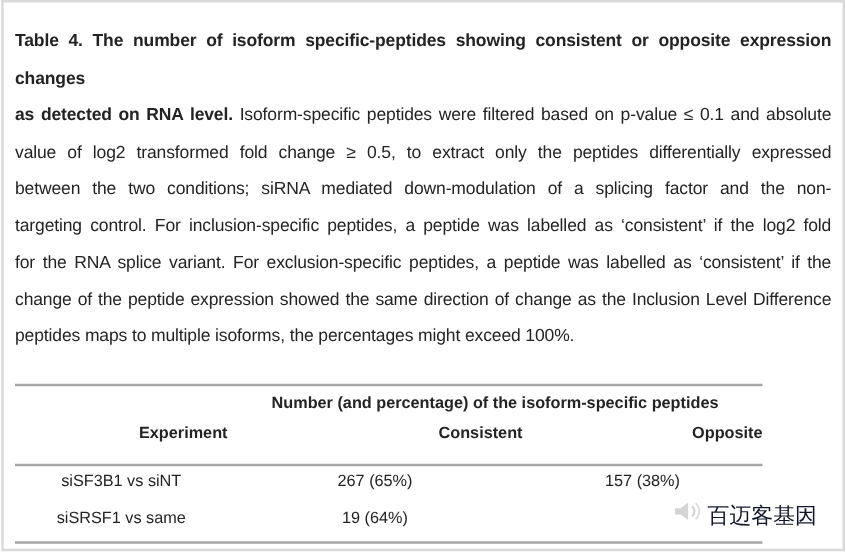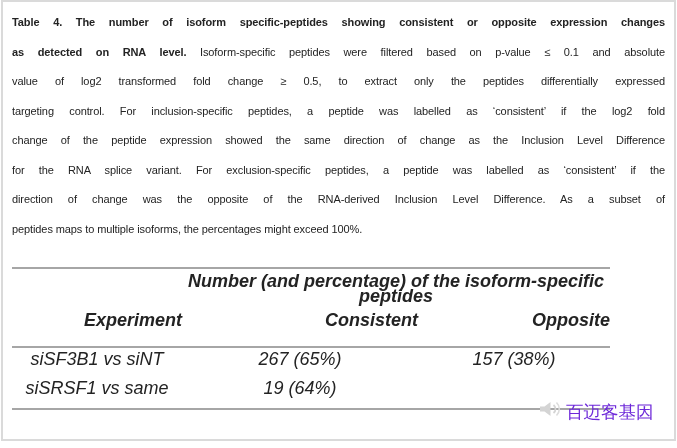--- a/index.html
+++ b/index.html
@@ -12,34 +12,34 @@
     color: #232323;
   }
   .frame {
     position: absolute;
     left: 1px; right: 1px; top: 0; bottom: 7px;
     border: 2px solid #dadada;
     pointer-events: none;
   }
   .caption {
     padding: 8px 12px 0 12px;
-    font-size: 11px;
+    font-size: 14px;
     line-height: 29.5px;
     letter-spacing: -0.1px;
+    margin-top: 10px;
   }
   .cap-line { text-align: justify; text-align-last: justify; white-space: normal; }
   .cap-line.last { text-align-last: left; }
   .bold { font-weight: bold; }
   .tbl {
     margin: 23px 0 0 12px;
     width: 598px;
     display: grid;
     grid-template-columns: 170px 236px 192px;
-    font-size: 18px;
-    font-style: italic;
+    font-size: 13px;
   }
   .rule { grid-column: 1 / -1; height: 2px; background: #a6a6a6; }
   .span-h {
     grid-column: 2 / 4;
     text-align: center;
     font-weight: bold;
     padding-top: 5px;
     line-height: 15px;
   }
   .col-h {
@@ -53,39 +53,39 @@
     line-height: 15px;
   }
   .row1 { padding: 4px 0 10px 0; }
   .row2 { padding: 4px 0 12px 0; }
   .watermark {
     position: absolute;
     left: 537px; top: 398px;
     display: flex;
     align-items: center;
     gap: 3px;
-    color: #6d28d9;
+    color: #0f172a;
     font-size: 17.5px;
     white-space: nowrap;
   }
   .wm-icon { display: inline-block; }
 </style>
 </head>
 <body>
 
 <div class="frame"></div>
 
 <div class="caption">
   <div class="cap-line bold">Table 4. The number of isoform specific-peptides showing consistent or opposite expression changes</div>
   <div class="cap-line"><span class="bold">as detected on RNA level.</span><span> Isoform-specific peptides were filtered based on p-value ≤ 0.1 and absolute</span></div>
   <div class="cap-line">value of log2 transformed fold change ≥ 0.5, to extract only the peptides differentially expressed</div>
+  <div class="cap-line">between the two conditions; siRNA mediated down-modulation of a splicing factor and the non-</div>
   <div class="cap-line">targeting control. For inclusion-specific peptides, a peptide was labelled as ‘consistent’ if the log2 fold</div>
+  <div class="cap-line">for the RNA splice variant. For exclusion-specific peptides, a peptide was labelled as ‘consistent’ if the</div>
   <div class="cap-line">change of the peptide expression showed the same direction of change as the Inclusion Level Difference</div>
-  <div class="cap-line">for the RNA splice variant. For exclusion-specific peptides, a peptide was labelled as ‘consistent’ if the</div>
-  <div class="cap-line">direction of change was the opposite of the RNA-derived Inclusion Level Difference. As a subset of</div>
   <div class="cap-line last">peptides maps to multiple isoforms, the percentages might exceed 100%.</div>
 </div>
 
 <div class="tbl">
   <div class="rule"></div>
   <div class="span-h">Number (and percentage) of the isoform-specific peptides</div>
   <div class="col-h">Experiment</div>
   <div class="col-h">Consistent</div>
   <div class="col-h">Opposite</div>
   <div class="rule"></div>

